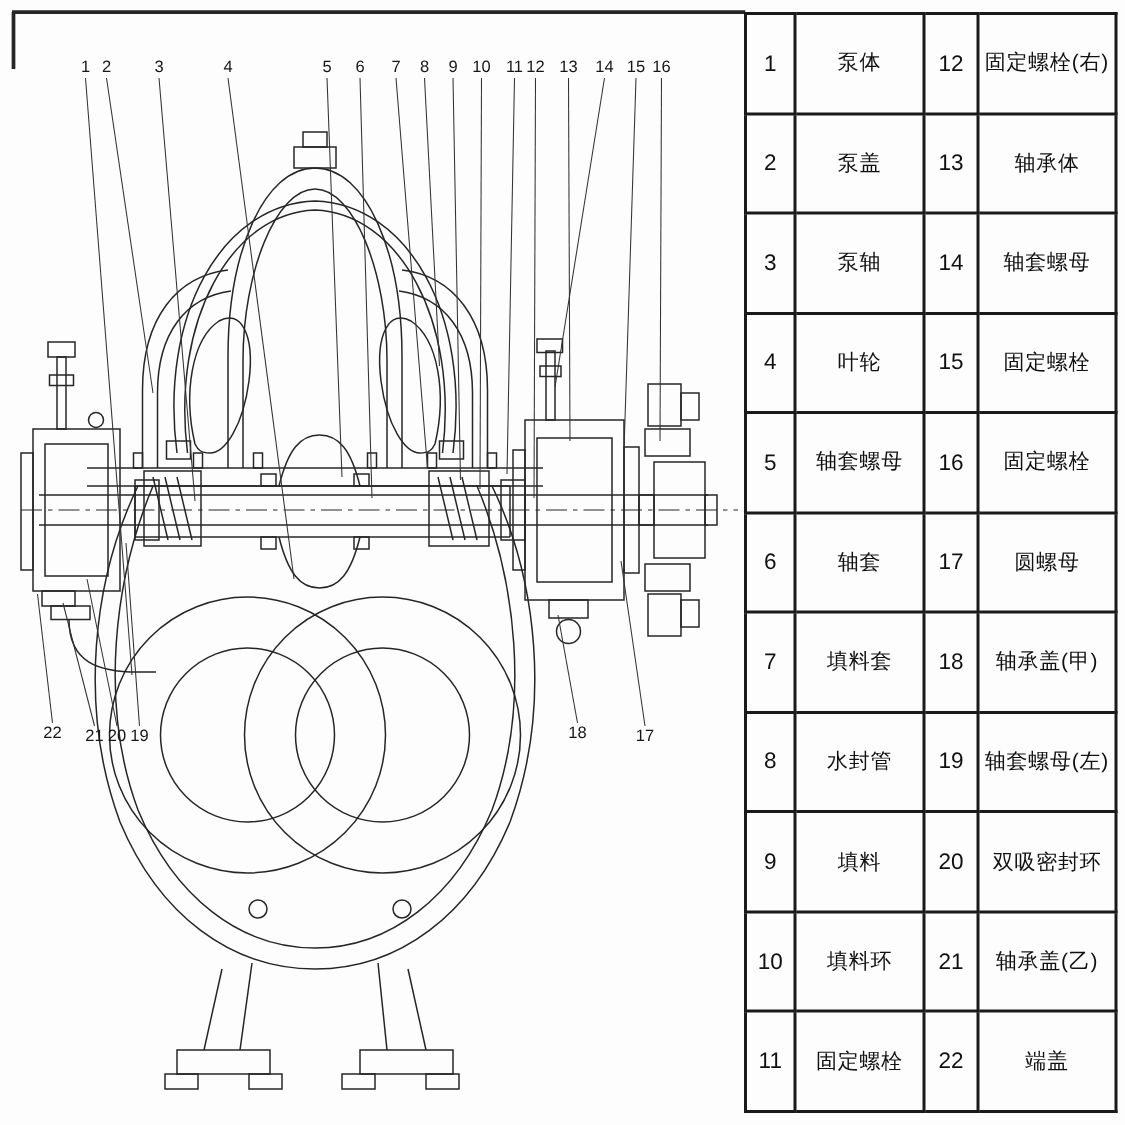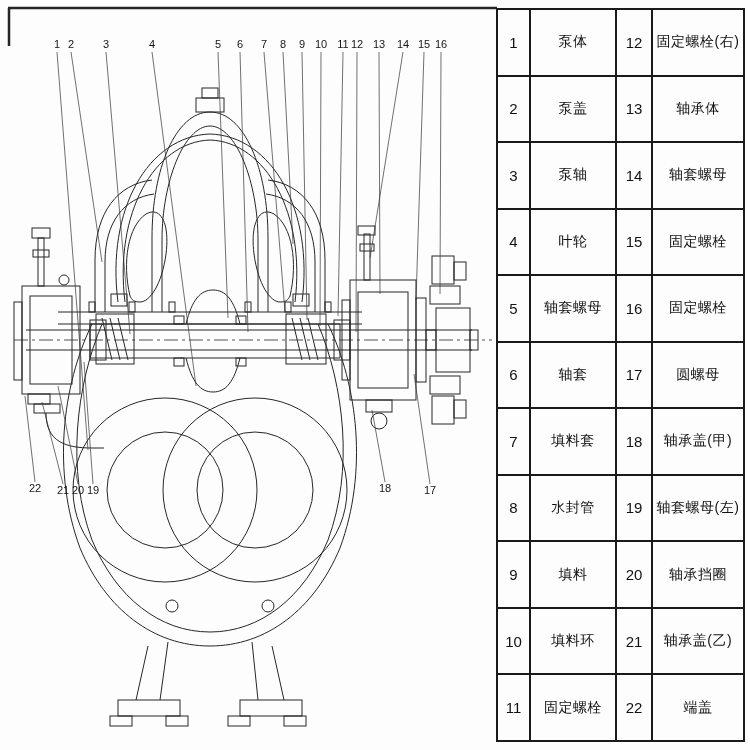--- a/index.html
+++ b/index.html
@@ -329,21 +329,21 @@
         <tr>
           <td class="num">8</td>
           <td class="name">水封管</td>
           <td class="num">19</td>
           <td class="name">轴套螺母(左)</td>
         </tr>
         <tr>
           <td class="num">9</td>
           <td class="name">填料</td>
           <td class="num">20</td>
-          <td class="name">轴承挡圈</td>
+          <td class="name">双吸密封环</td>
         </tr>
         <tr>
           <td class="num">10</td>
           <td class="name">填料环</td>
           <td class="num">21</td>
           <td class="name">轴承盖(乙)</td>
         </tr>
         <tr>
           <td class="num">11</td>
           <td class="name">固定螺栓</td>

